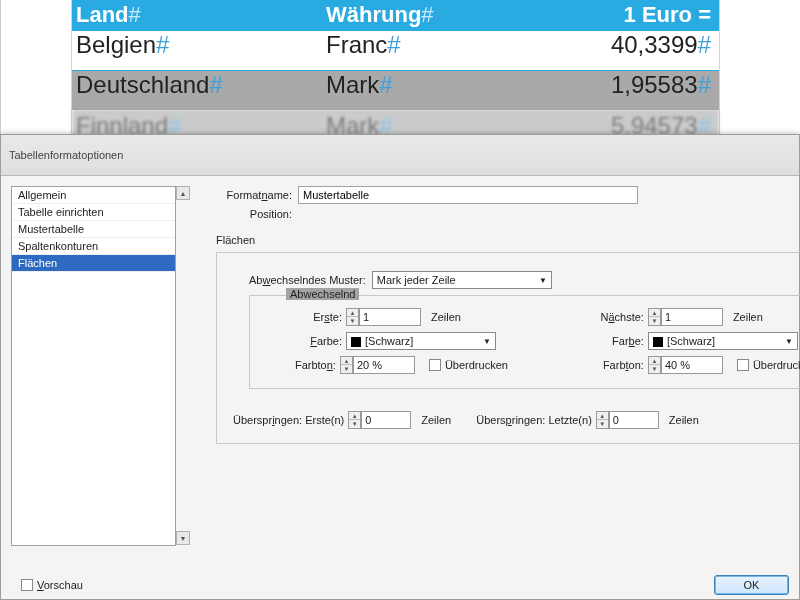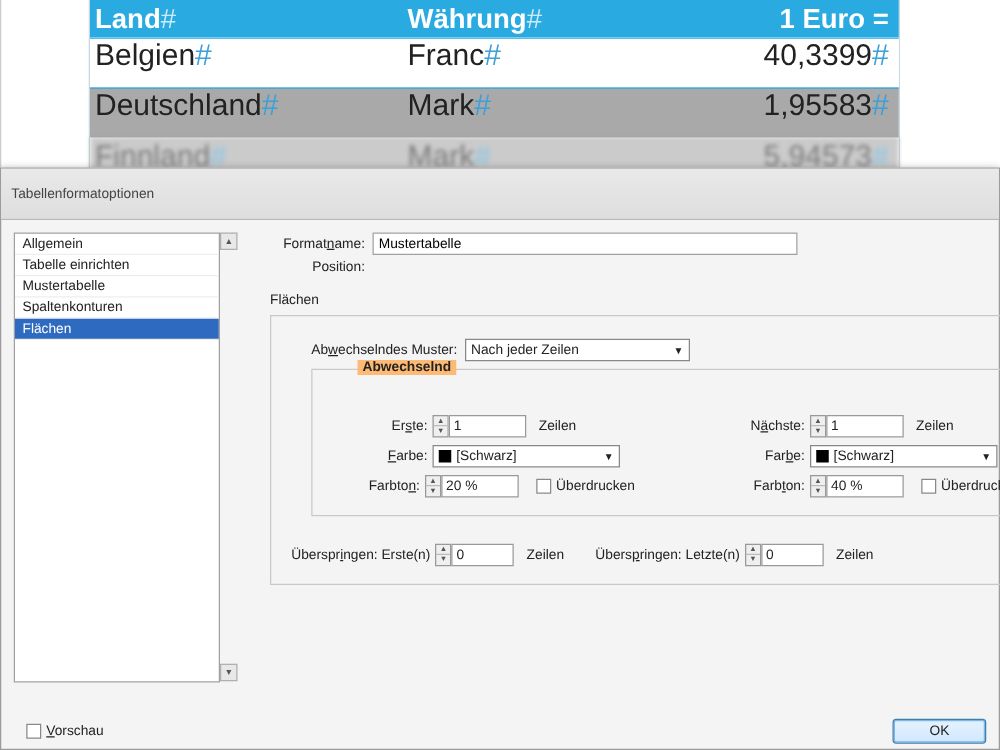--- a/index.html
+++ b/index.html
@@ -36,33 +36,33 @@
 
   
   .main { flex: 1; padding: 0 10px 0 40px; position: relative; }
   .form-row { display: flex; align-items: center; margin-bottom: 4px; }
   .lbl { text-align: right; padding-right: 6px; font-size: 11px; }
   .lbl.w80 { width: 82px; }
   .txt-input { border: 1px solid #a0a0a0; background: #fff; padding: 1px 4px; height: 18px; font-size: 11px; }
   .txt-input.wide { width: 340px; }
   .group-title { margin: 14px 0 6px 0; font-size: 11px; }
   .fieldset { border: 1px solid #c8c8c8; padding: 12px 10px 14px 10px; margin-top: 6px; position: relative; }
-  .fieldset .lbl-abw { position: absolute; top: -8px; left: 36px; background: #fdba74; padding: 0 4px; font-size: 11px; font-weight: bold; }
+  .fieldset .lbl-abw { position: absolute; top: -8px; left: 36px; background: #a3a3a3; padding: 0 4px; font-size: 11px; }
   .pattern-row { display: flex; align-items: center; margin: 6px 0 4px 22px; }
   .combo { display: flex; align-items: center; border: 1px solid #888; background: #fff; height: 18px; width: 180px; padding: 0 4px; justify-content: space-between; font-size: 11px; }
   .combo .arrow { font-size: 8px; }
   .combo.color { width: 150px; }
   .combo .swatch { width: 10px; height: 10px; background: #000; display:inline-block; margin-right:4px; vertical-align:middle;}
   .spin { display: flex; align-items: center; }
   .spin-btns { display:flex; flex-direction:column; border:1px solid #999; width:13px; height:18px; background:#efefef;}
   .spin-btns span{height:9px; display:flex; align-items:center; justify-content:center; font-size:6px; color:#555; border-bottom:1px solid #bbb;}
   .spin-btns span:last-child{border:none;}
   .spin-val { border:1px solid #999; width:62px; height:18px; padding:0 3px; font-size:11px; display:flex; align-items:center; background:#fff;}
   .cols { display:flex; gap: 50px; }
-  .col-l, .col-r { flex: 1; min-width: 0; margin-top: 24px;}
+  .col-l, .col-r { flex: 1; min-width: 0;}
   .line { display:flex; align-items:center; margin-bottom: 6px; gap: 4px; }
   .line .ll { width: 86px; text-align: right; }
   .suffix { margin-left: 6px; }
   .chk { display: flex; align-items: center; gap: 4px; margin-left: 10px; white-space: nowrap;}
   .chkbox { width: 12px; height: 12px; border: 1px solid #888; background: #fff; display: inline-block; }
   .skip-row { display:flex; align-items:center; gap: 25px; margin-top: 22px; margin-left: 6px; white-space: nowrap;}
   .skip-group { display:flex; align-items:center; gap:4px; }
   .skip-group .ll2 { text-align:right; }
   .u { text-decoration: underline; }
 
@@ -123,21 +123,21 @@
       <div class="form-row">
         <span class="lbl w80">Position:</span>
       </div>
 
       <div class="group-title">Flächen</div>
 
       <div class="fieldset">
         <div class="pattern-row">
           <span class="lbl">Ab<span class="u">w</span>echselndes Muster:</span>
           <div class="combo">
-            <span>Nach jeder Zeilen</span>
+            <span>Mark jeder Zeile</span>
               <span class="arrow">▼</span>
           </div>
         </div>
 
         <div class="fieldset" style="border-top:1px solid #c8c8c8; margin:6px 0 0 22px; padding:12px 6px 8px 6px;">
           <span class="lbl-abw">Abwechselnd</span>
           <div class="cols">
             <div class="col-l">
               <div class="line">
                 <span class="ll">Er<span class="u">s</span>te:</span>

